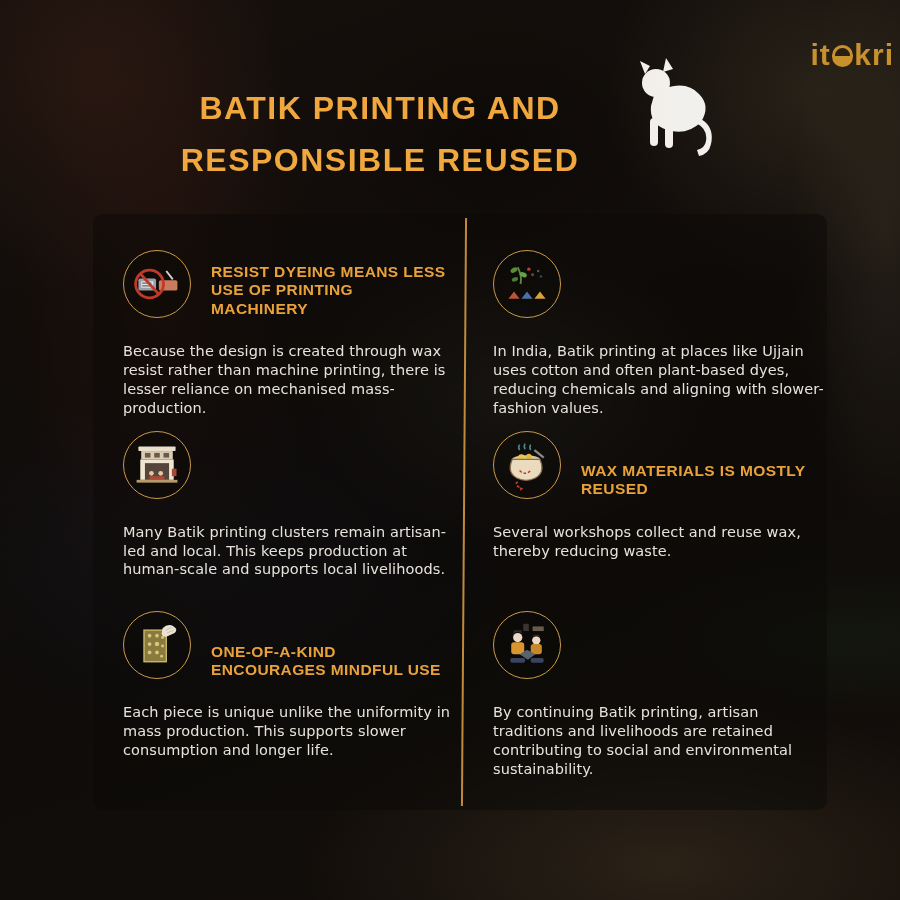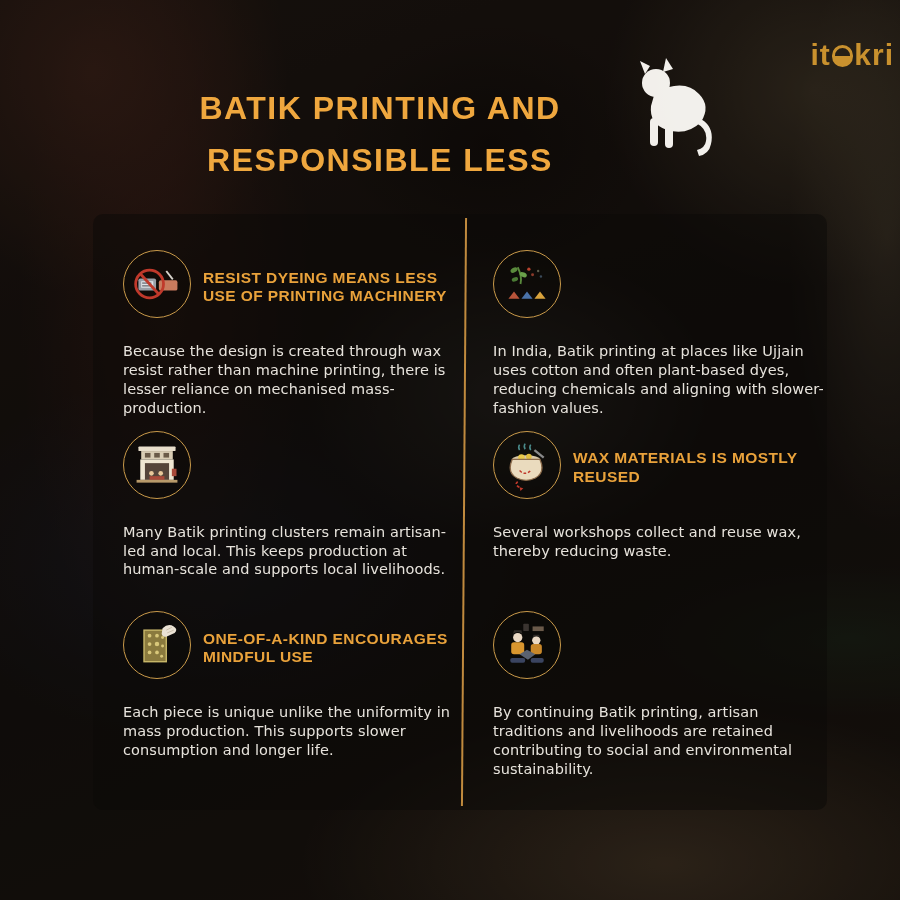--- a/index.html
+++ b/index.html
@@ -53,21 +53,21 @@
     position:absolute; left:463px; top:218px; height:588px; width:2px;
     background:#C08A3E; z-index:3; transform:rotate(0.4deg);
   }
   .content-grid {
     position:absolute; left:93px; top:214px; width:734px; height:596px;
     z-index:4; box-sizing:border-box;
     display:grid; grid-template-columns:330px 334px; column-gap:40px;
     grid-template-rows:1fr 1fr 1fr; padding:36px 0 18px 30px;
   }
   .item { display:flex; flex-direction:column; }
-  .item-head { display:flex; gap:12px; align-items:center; }
+  .item-head { display:flex; gap:20px; align-items:flex-end; }
   .icon-circle {
     flex:0 0 auto; width:68px; height:68px; border-radius:50%;
     border:1.6px solid #C99A4A; display:flex; align-items:center; justify-content:center;
     background:rgba(8,6,5,0.25); box-sizing:border-box;
   }
   .item-title {
     color:#E9A23B; font-weight:bold; font-size:15.5px; line-height:1.18;
     letter-spacing:0.4px; text-transform:uppercase; padding-top:6px;
   }
   .item-body {
@@ -79,21 +79,21 @@
 <body>
 
 <div class="canvas">
   <div class="photo-bg"></div>
   <div class="photo-overlay"></div>
 
   <div class="logo"><span>it</span><span class="logo-o"></span><span>kri</span></div>
 
   <div class="title-wrap">
     <div>BATIK PRINTING AND</div>
-    <div>RESPONSIBLE LESS</div>
+    <div>RESPONSIBLE REUSED</div>
   </div>
 
   <div class="cat">
     <svg width="100" height="112" viewBox="0 0 100 112">
       <g fill="#FBF9F5" opacity="0.96">
         <path d="M20 22 l-5 -13 10 5 z"></path>
         <path d="M38 20 l3 -14 7 11 z"></path>
         <circle cx="31" cy="31" r="14"></circle>
         <path d="M30 40 Q60 26 74 42 Q86 54 76 70 Q62 84 42 78 Q24 72 26 54 Z"></path>
         <rect x="25" y="66" width="8" height="28" rx="4"></rect>

